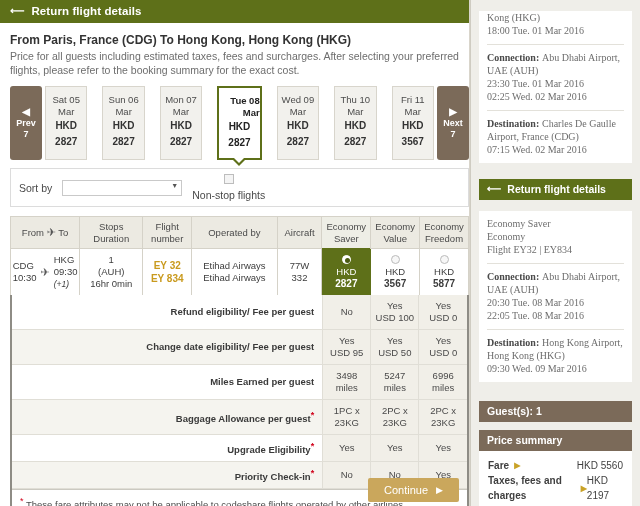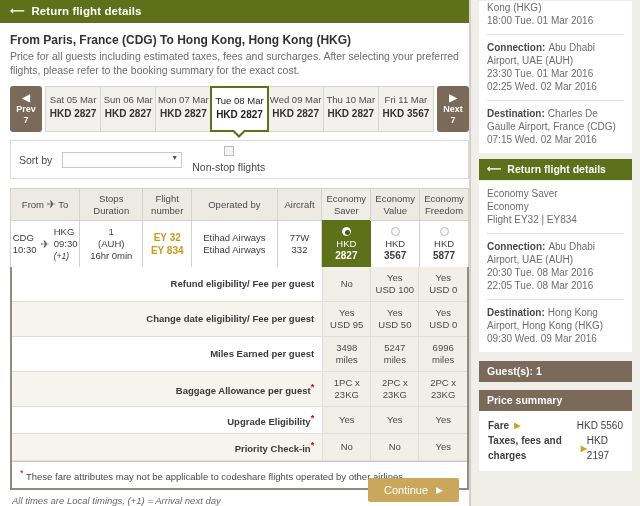--- a/index.html
+++ b/index.html
@@ -60,40 +60,40 @@
     background:#7b6a59;
     color:#ffffff;
     border-radius:3px;
     display:flex; flex-direction:column; align-items:center; justify-content:center;
     font-size:9px; font-weight:bold;
     line-height:11px;
     padding:3px 0;
     cursor:pointer;
   }
   .navbtn .tri { font-size:10px; line-height:10px; margin-bottom:1px; }
-  .dates { display:flex; flex:1; gap:0; position:relative; }
+  .dates { display:flex; flex:1; gap:16px; position:relative; }
   .daycell {
     flex:1;
     background:#f2f1ed;
     border:1px solid #d8d5cc;
     margin-left:-1px;
     text-align:center;
     padding:7px 0 7px 0;
     cursor:pointer;
     position:relative;
   }
   .daycell:first-child { margin-left:0; }
   .daycell .d { font-size:9.5px; color:#4c4c4c; line-height:12px; }
   .daycell .p { font-size:10px; color:#333333; font-weight:bold; line-height:16px; }
   .daycell.sel {
     background:#ffffff;
     border:2px solid #5e7019;
     z-index:3;
   }
-  .daycell.sel .d { font-weight:normal; color:#222; }
+  .daycell.sel .d { font-weight:bold; color:#222;text-align:right; }
   .daycell.sel .p { color:#222; }
   .daycell.sel:after {
     content:"";
     position:absolute;
     left:50%; bottom:-8px; transform:translateX(-50%);
     width:0;height:0;
     border-left:8px solid transparent;
     border-right:8px solid transparent;
     border-top:8px solid #5e7019;
   }
@@ -225,21 +225,21 @@
   .btn-continue .arw { font-size:9px; }
 
   
   .right {
     width:170px; height:506px;
     background:#efeee9;
     position:relative;
     overflow:hidden;
     border-left:1px solid #cfccc2;
   }
-  .side-card { background:#ffffff; margin:1px 8px; padding:0 8px; }
+  .side-card { background:#ffffff; margin:11px 8px; padding:0 8px;font-family:Liberation Serif, serif; }
   .side-card.top { padding-top:0; }
   .seg { padding:6px 0 7px 0; border-bottom:1px solid #e3e1da; }
   .seg:last-child { border-bottom:none; }
   .seg .lab { font-weight:bold; color:#4a4a4a; font-size:10px; }
   .seg .txt { color:#6d6d6d; font-size:10px; line-height:13px; }
   .side-head {
     background:#5e7019; color:#fff; font-weight:bold; font-size:10.5px;
     padding:4px 8px 5px 8px; margin:0 8px;
     display:flex; align-items:center; gap:6px;
   }

